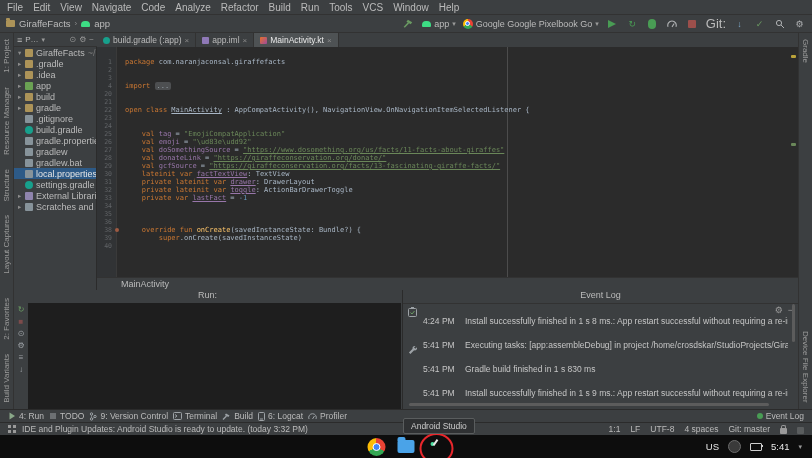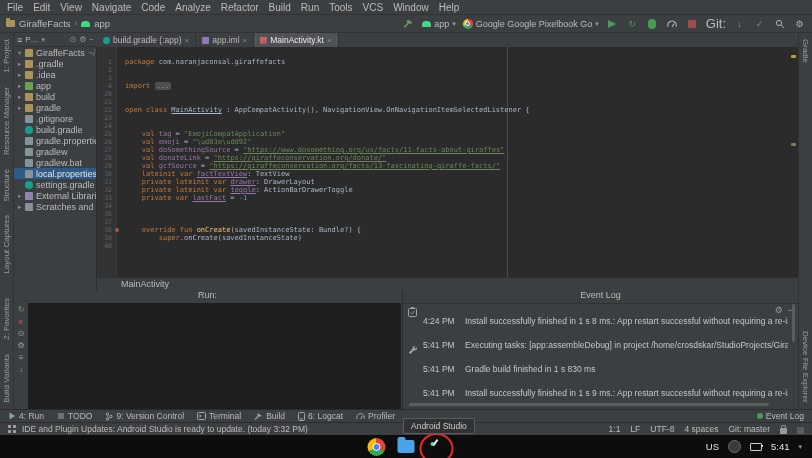--- a/index.html
+++ b/index.html
@@ -450,21 +450,21 @@
           <span class="gut">34</span>
           <span class="gicon"></span>
           <span class="ctext"></span>
         </div>
         <div class="crow">
           <span class="gut">35</span>
           <span class="gicon"></span>
           <span class="ctext"></span>
         </div>
         <div class="crow">
-          <span class="gut">37</span>
+          <span class="gut">36</span>
           <span class="gicon"></span>
           <span class="ctext"></span>
         </div>
         <div class="crow">
           <span class="gut">38</span>
           <span class="gicon ov"></span>
           <span class="ctext"><span class="pl">    </span><span class="kw">override fun </span><span class="fn">onCreate</span><span class="pl">(savedInstanceState: Bundle?) {</span></span>
         </div>
         <div class="crow">
           <span class="gut">39</span>
@@ -544,21 +544,21 @@
         <div class="evt-row">
           <span class="evt-time">5:41 PM</span>
           <span class="evt-text">Install successfully finished in 1 s 9 ms.: App restart successful without requiring a re-install.</span>
         </div>
       </div>
     <div id="evt-hscroll"></div>
     <div id="evt-vscroll"></div>
   </div>
 
   <div id="bottombar">
-    <div id="bb-items" style="display:flex;gap:13px;align-items:center;">
+    <div id="bb-items" style="display:flex;gap:5px;align-items:center;">
         <div class="bb-item">
           <span>
             <svg width="8" height="8" viewBox="0 0 8 8">
               <path d="M1.5 .5l5.5 3.5-5.5 3.5z" fill="#8aa889"></path>
             </svg>
           </span>
           <span>4: Run</span>
         </div>
         <div class="bb-item">
           <span>

